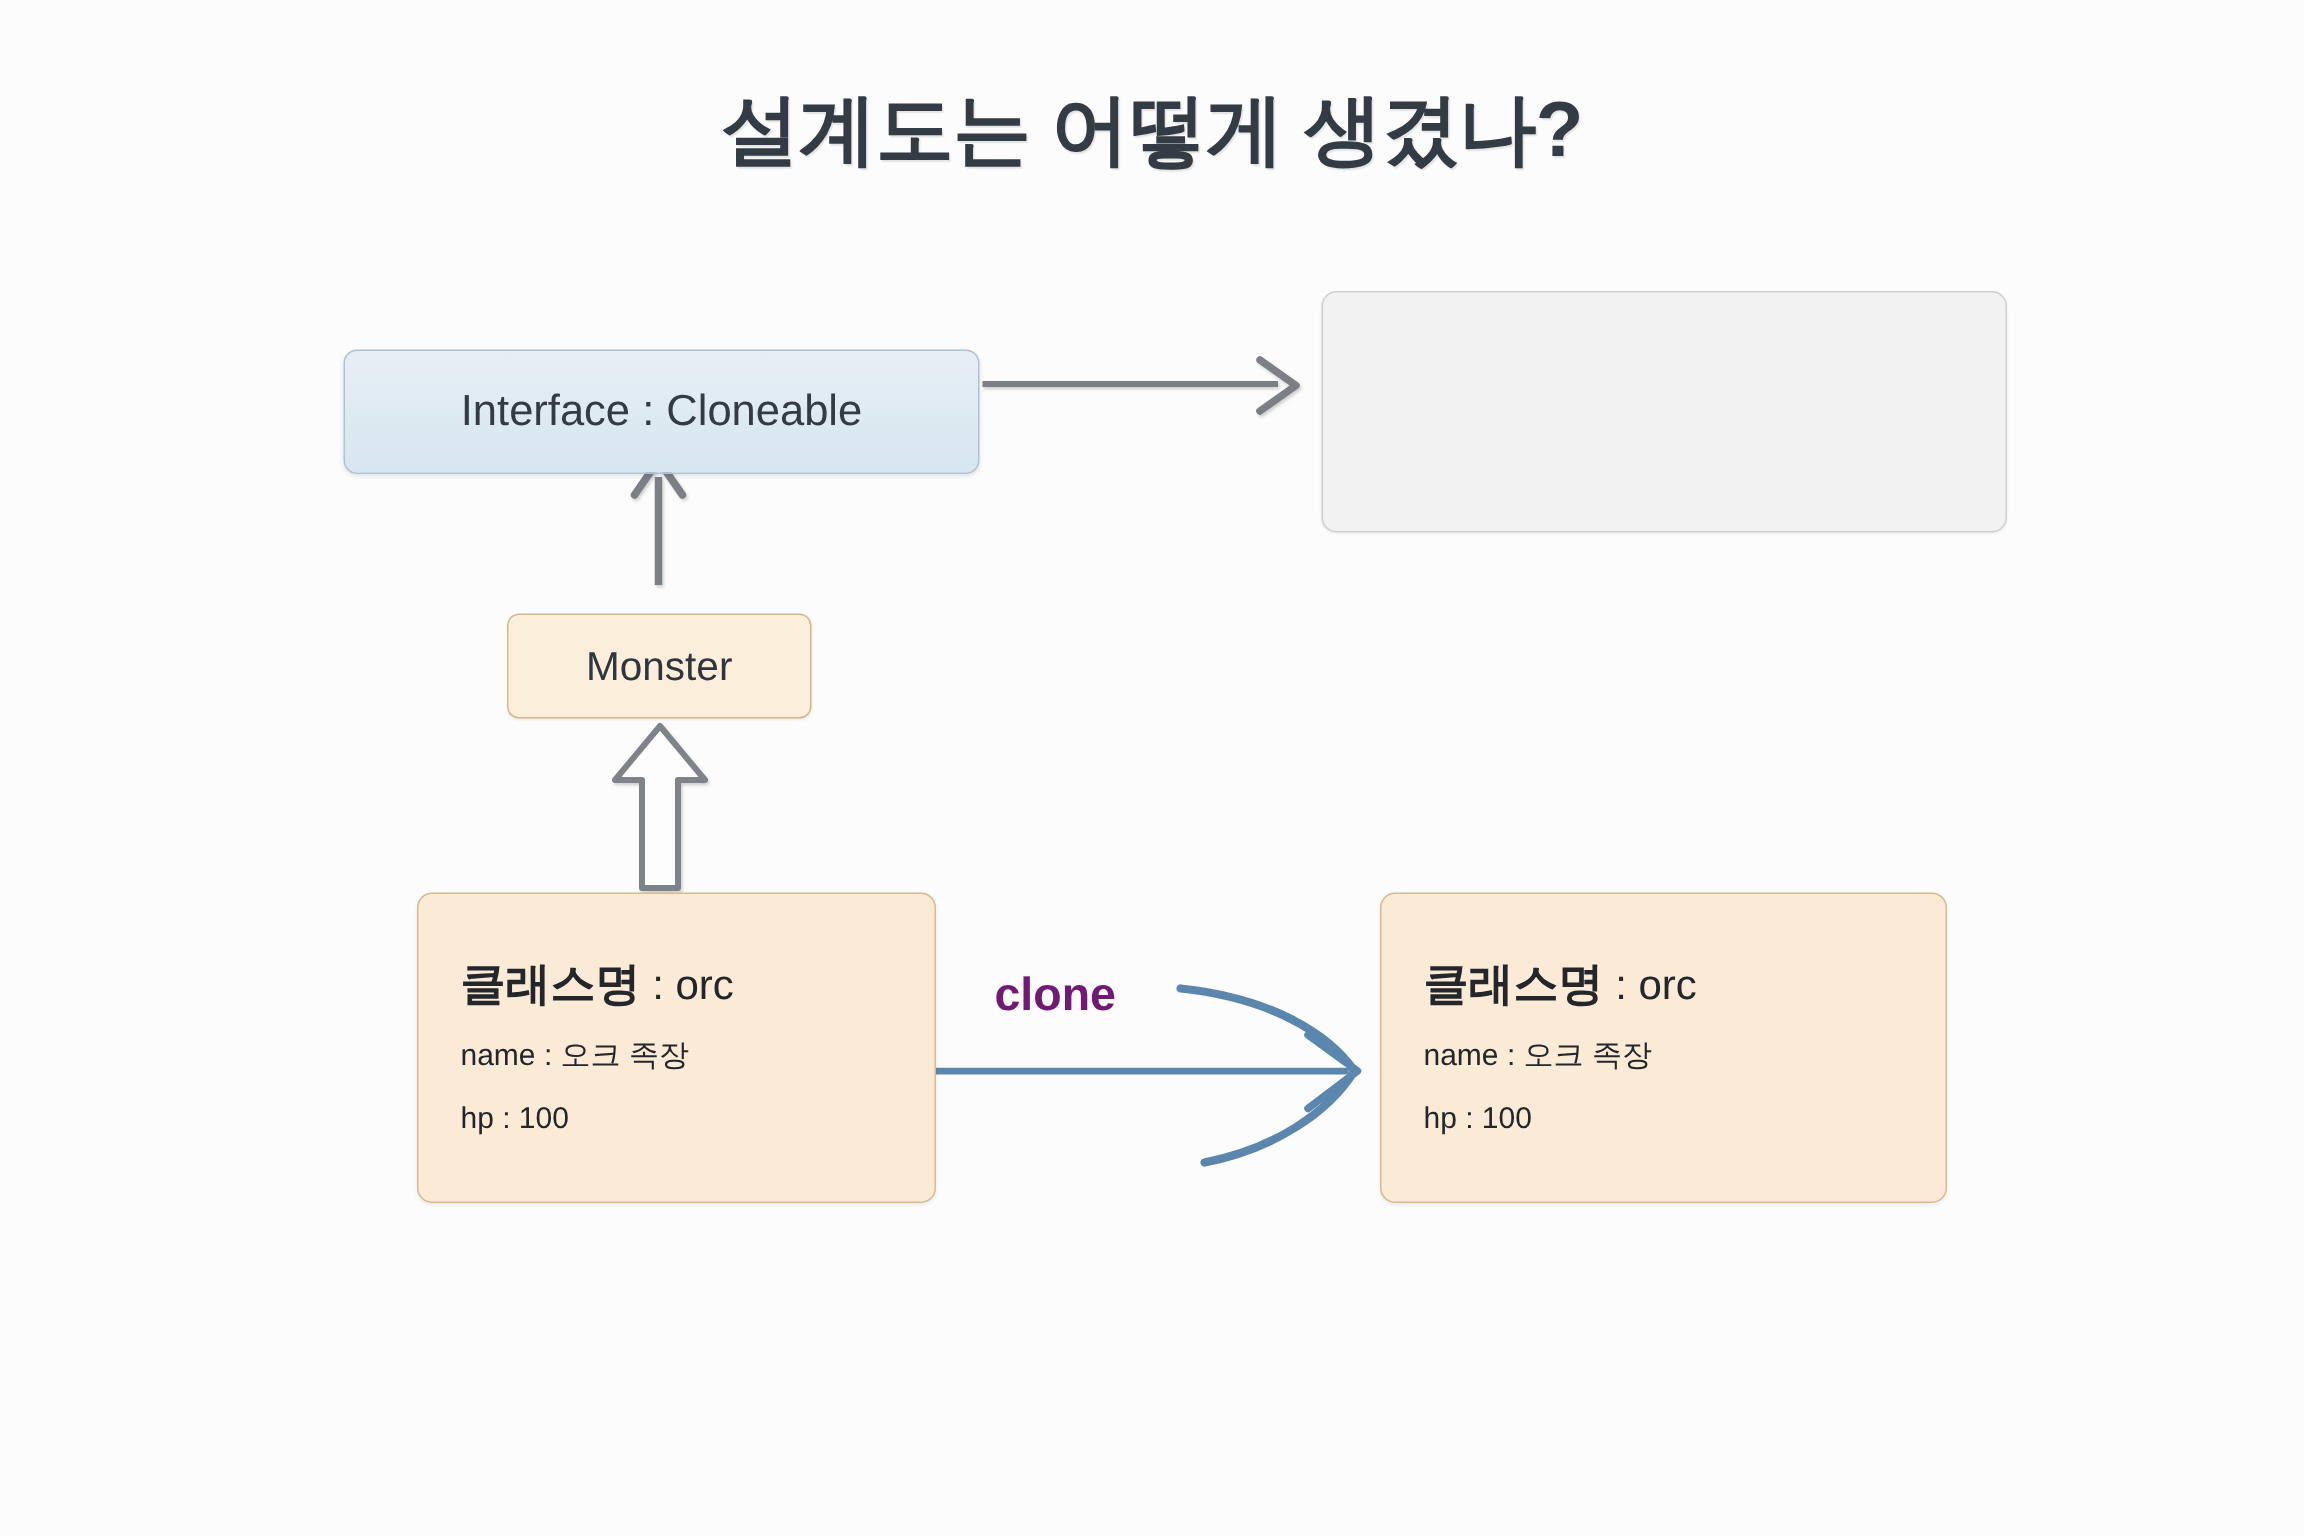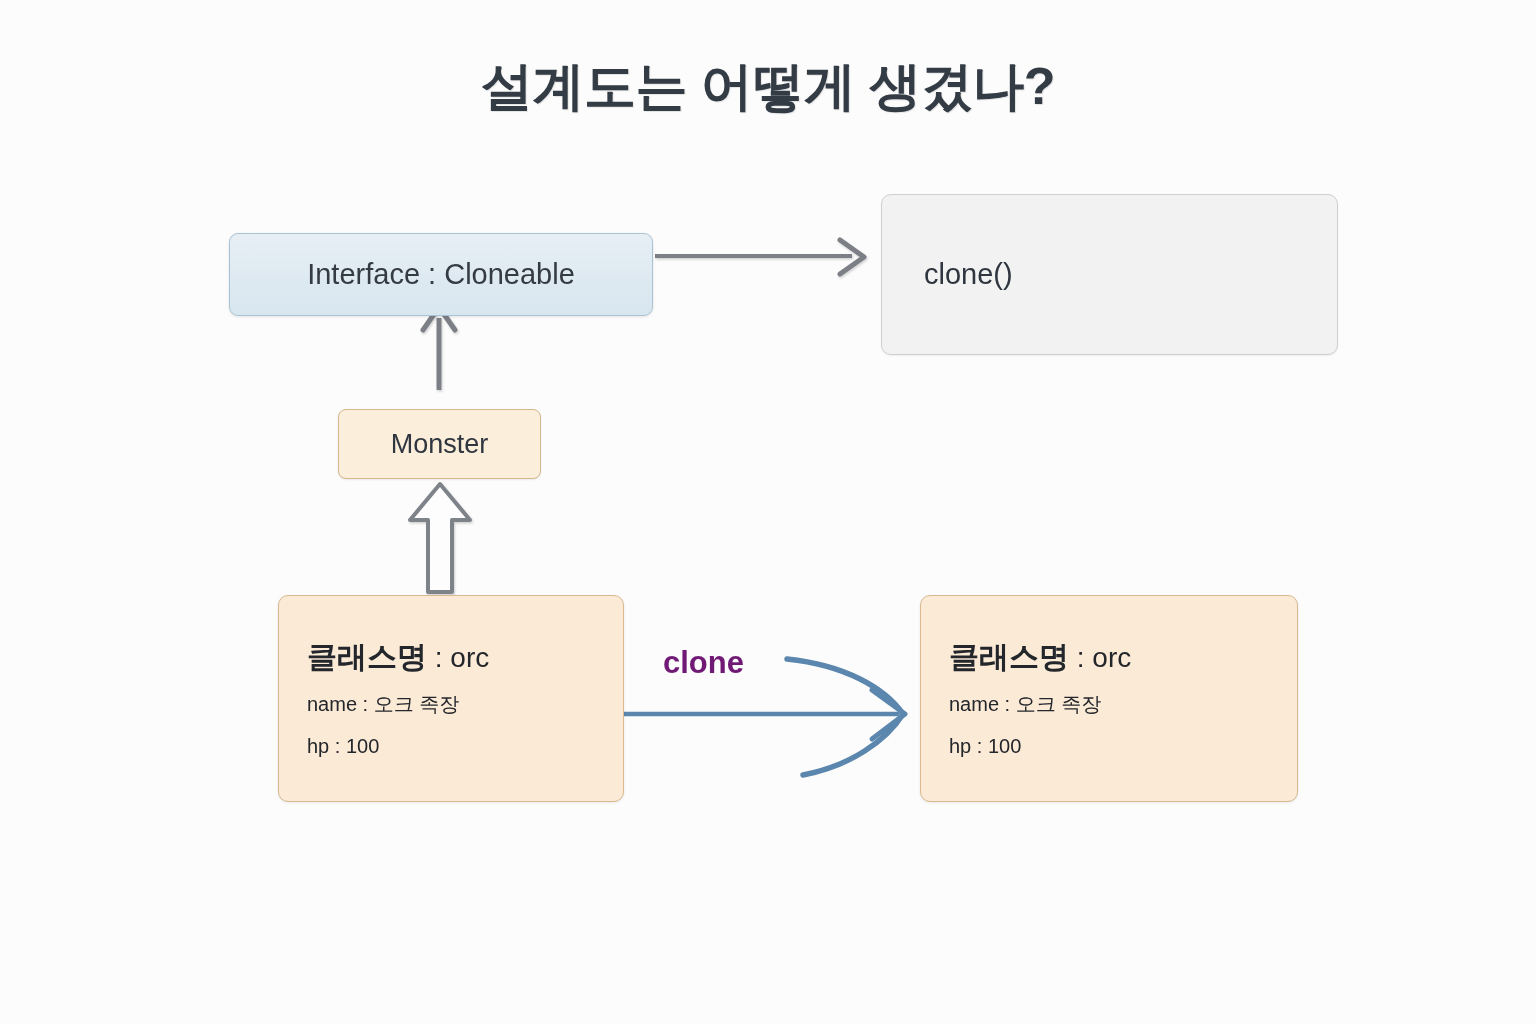--- a/index.html
+++ b/index.html
@@ -188,21 +188,20 @@
   </g>
 </svg>
 
 <div class="page-title">설계도는 어떻게 생겼나?</div>
 
 <div class="node node-interface">
   <span class="node-label">Interface : Cloneable</span>
 </div>
 
 <div class="node node-note">
-  <span class="note-line">clone()</span>
 </div>
 
 <div class="node node-monster">
   <span class="node-label">Monster</span>
 </div>
 
 <div class="node node-orc node-orc-left">
   <div class="orc-line classname"><span>클래스명</span><span class="val"> : </span><span class="val">orc</span></div>
   <div class="orc-line">name : 오크 족장</div>
   <div class="orc-line">hp : 100</div>

